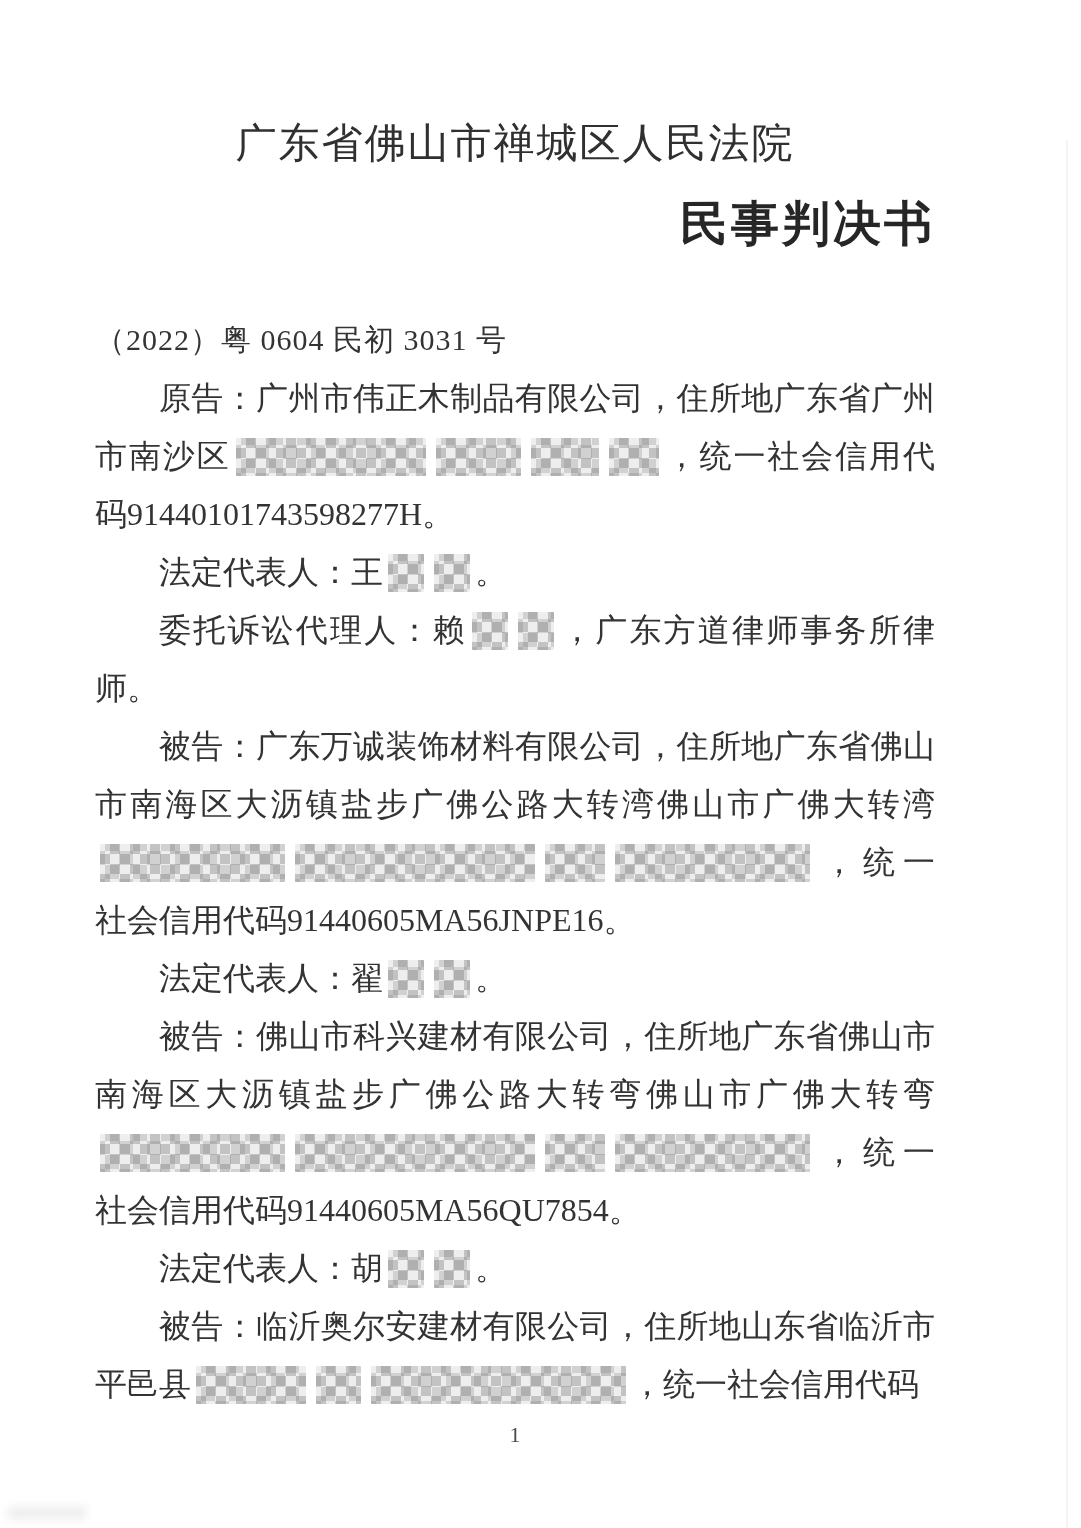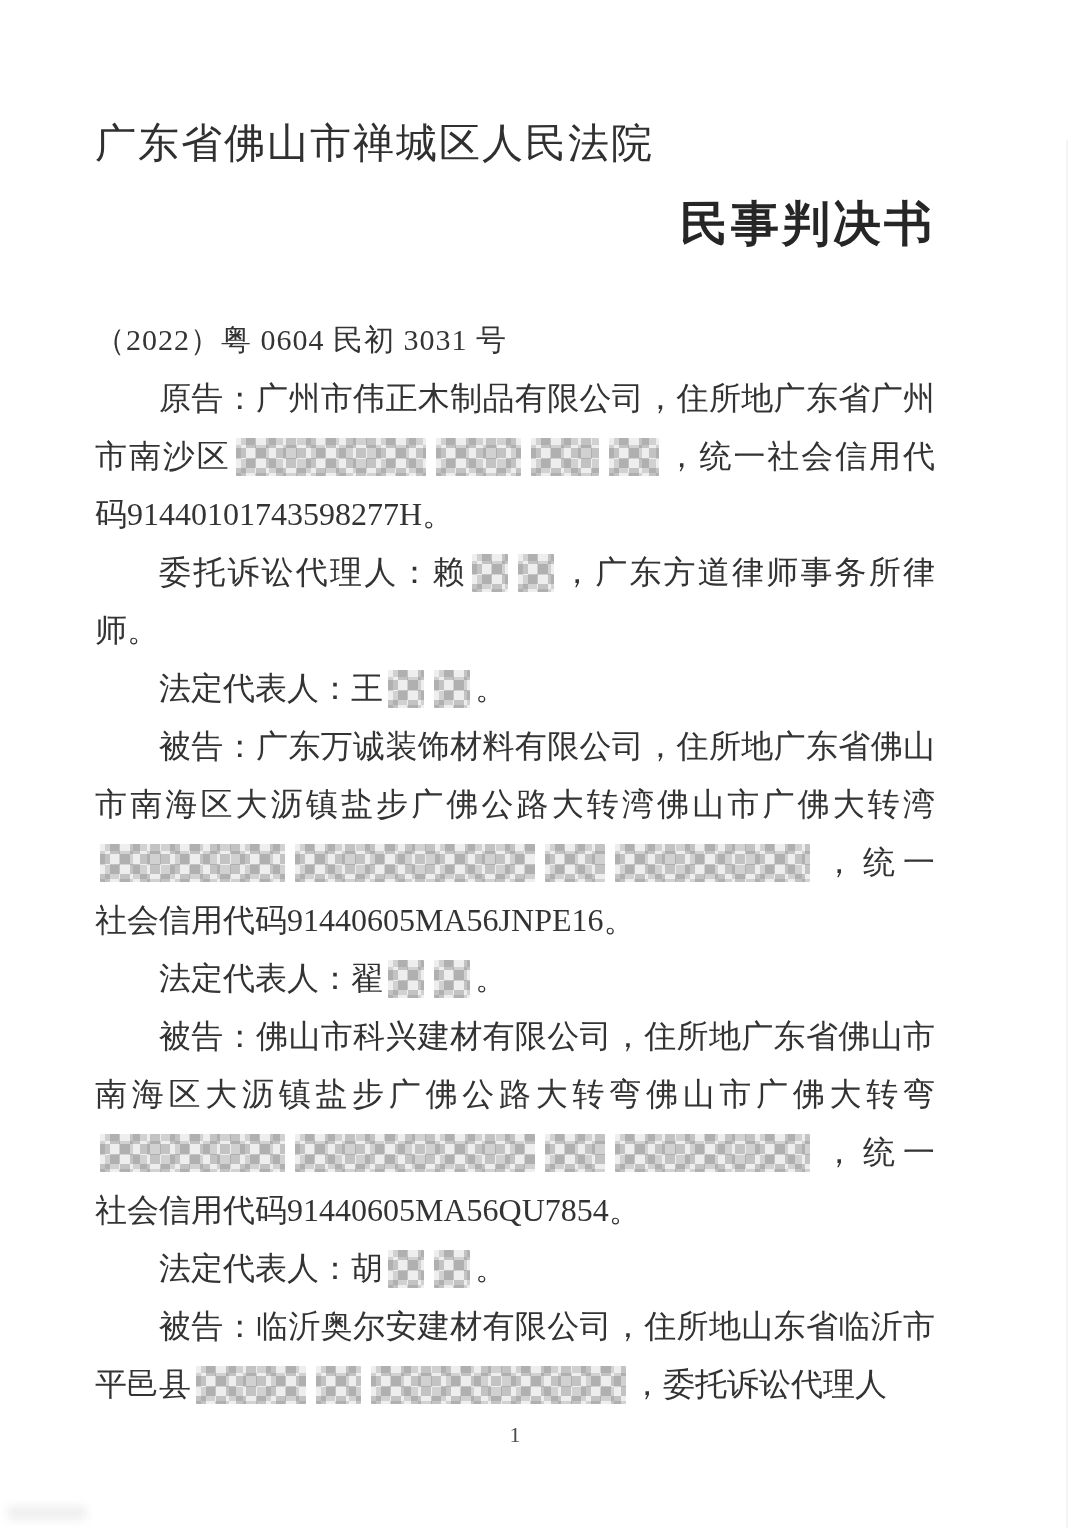--- a/index.html
+++ b/index.html
@@ -10,21 +10,21 @@
     box-sizing:border-box;
     margin:0 auto;
     padding:118px 146px 0 95px;
     background:#ffffff;
     color:#2f2f2f;
     font-family:"Liberation Serif","DejaVu Serif",serif;
     overflow:hidden;
   }
   .court-name{
     margin:0;
-    text-align:left;
+    text-align:center;
     font-size:41px;
     font-weight:500;
     letter-spacing:2px;
     line-height:1.25;
     color:#303030;
   }
   .doc-title{
     margin:24px 0 0 0;
     text-align:right;
     font-size:48px;
@@ -92,26 +92,26 @@
 <div class="page">
   <header>
     <h1 class="court-name">广东省佛山市禅城区人民法院</h1>
     <h2 class="doc-title">民事判决书</h2>
   </header>
 
   <div class="case-no">（2022）粤 0604 民初 3031 号</div>
 
   <main class="body-text" id="paragraphs">
       <p class="para"><span>原告：广州市伟正木制品有限公司，住所地广东省广州市南沙区</span><span class="redact" style="width: 190px;"></span><span class="redact" style="width: 85px;"></span><span class="redact" style="width: 68px;"></span><span class="redact" style="width: 50px;"></span><span>，统一社会信用代码91440101743598277H。</span></p>
+      <p class="para"><span>法定代表人：王</span><span class="redact" style="width: 36px;"></span><span class="redact" style="width: 36px;"></span><span>。</span></p>
       <p class="para"><span>委托诉讼代理人：赖</span><span class="redact" style="width: 36px;"></span><span class="redact" style="width: 36px;"></span><span>，广东方道律师事务所律师。</span></p>
-      <p class="para"><span>法定代表人：王</span><span class="redact" style="width: 36px;"></span><span class="redact" style="width: 36px;"></span><span>。</span></p>
       <p class="para"><span>被告：广东万诚装饰材料有限公司，住所地广东省佛山市南海区大沥镇盐步广佛公路大转湾佛山市广佛大转湾</span><span class="redact" style="width: 185px;"></span><span class="redact" style="width: 240px;"></span><span class="redact" style="width: 60px;"></span><span class="redact" style="width: 195px;"></span><span>，统一社会信用代码91440605MA56JNPE16。</span></p>
       <p class="para"><span>法定代表人：翟</span><span class="redact" style="width: 36px;"></span><span class="redact" style="width: 36px;"></span><span>。</span></p>
       <p class="para"><span>被告：佛山市科兴建材有限公司，住所地广东省佛山市南海区大沥镇盐步广佛公路大转弯佛山市广佛大转弯</span><span class="redact" style="width: 185px;"></span><span class="redact" style="width: 240px;"></span><span class="redact" style="width: 60px;"></span><span class="redact" style="width: 195px;"></span><span>，统一社会信用代码91440605MA56QU7854。</span></p>
       <p class="para"><span>法定代表人：胡</span><span class="redact" style="width: 36px;"></span><span class="redact" style="width: 36px;"></span><span>。</span></p>
-      <p class="para"><span>被告：临沂奥尔安建材有限公司，住所地山东省临沂市平邑县</span><span class="redact" style="width: 110px;"></span><span class="redact" style="width: 45px;"></span><span class="redact" style="width: 255px;"></span><span>，委托诉讼代理人</span></p>
+      <p class="para"><span>被告：临沂奥尔安建材有限公司，住所地山东省临沂市平邑县</span><span class="redact" style="width: 110px;"></span><span class="redact" style="width: 45px;"></span><span class="redact" style="width: 255px;"></span><span>，统一社会信用代码</span></p>
     </main>
 
   <footer class="page-num">1</footer>
 
   <div class="scan-edge"></div>
   <div class="corner-smudge"></div>
 </div>
 
 </body></html>

